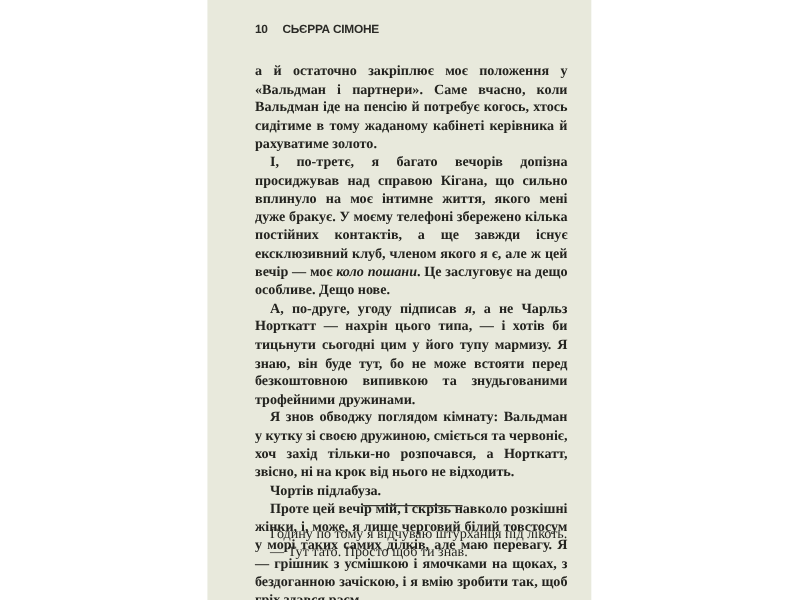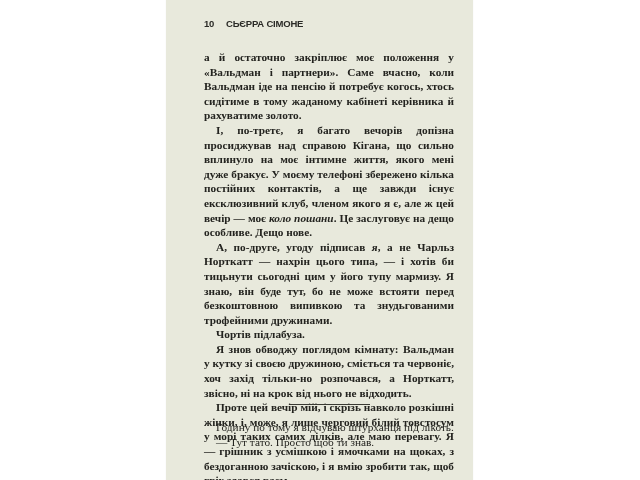--- a/index.html
+++ b/index.html
@@ -65,22 +65,22 @@
 
 <div class="page">
   <div class="running-head">
     <span class="num">10</span><span>СЬЄРРА СІМОНЕ</span>
   </div>
 
   <div class="text">
     <p class="first">а й остаточно закріплює моє положення у «Вальдман і партнери». Саме вчасно, коли Вальдман іде на пенсію й потребує когось, хтось сидітиме в тому жаданому кабінеті керівника й рахуватиме золото.</p>
     <p class="indent"><span>І, по-третє, я багато вечорів допізна просиджував над справою Кігана, що сильно вплинуло на моє інтимне життя, якого мені дуже бракує. У моєму телефоні збережено кілька постійних контактів, а ще завжди існує ексклюзивний клуб, членом якого я є, але ж цей вечір — моє </span><em>коло пошани</em><span>. Це заслуговує на дещо особливе. Дещо нове.</span></p>
     <p class="indent"><span>А, по-друге, угоду підписав </span><em>я</em><span>, а не Чарльз Норткатт — нахрін цього типа, — і хотів би тицьнути сьогодні цим у його тупу мармизу. Я знаю, він буде тут, бо не може встояти перед безкоштовною випивкою та знудьгованими трофейними дружинами.</span></p>
+    <p class="indent">Я знов обводжу поглядом кімнату: Вальдман у кутку зі своєю дружиною, сміється та червоніє, хоч захід тільки-но розпочався, а Норткатт, звісно, ні на крок від нього не відходить.</p>
     <p class="indent">Чортів підлабуза.</p>
-    <p class="indent">Я знов обводжу поглядом кімнату: Вальдман у кутку зі своєю дружиною, сміється та червоніє, хоч захід тільки-но розпочався, а Норткатт, звісно, ні на крок від нього не відходить.</p>
     <p class="indent">Проте цей вечір мій, і скрізь навколо розкішні жінки, і, може, я лише черговий білий товстосум у морі таких самих ділків, але маю перевагу. Я — грішник з усмішкою і ямочками на щоках, з бездоганною зачіскою, і я вмію зробити так, щоб гріх здався раєм.</p>
 
   </div>
 
   <div class="sep"></div>
 
   <div class="after">
     <p>Годину по тому я відчуваю штурханця під лікоть.</p>
     <p>— Тут тато. Просто щоб ти знав.</p>
   </div>

